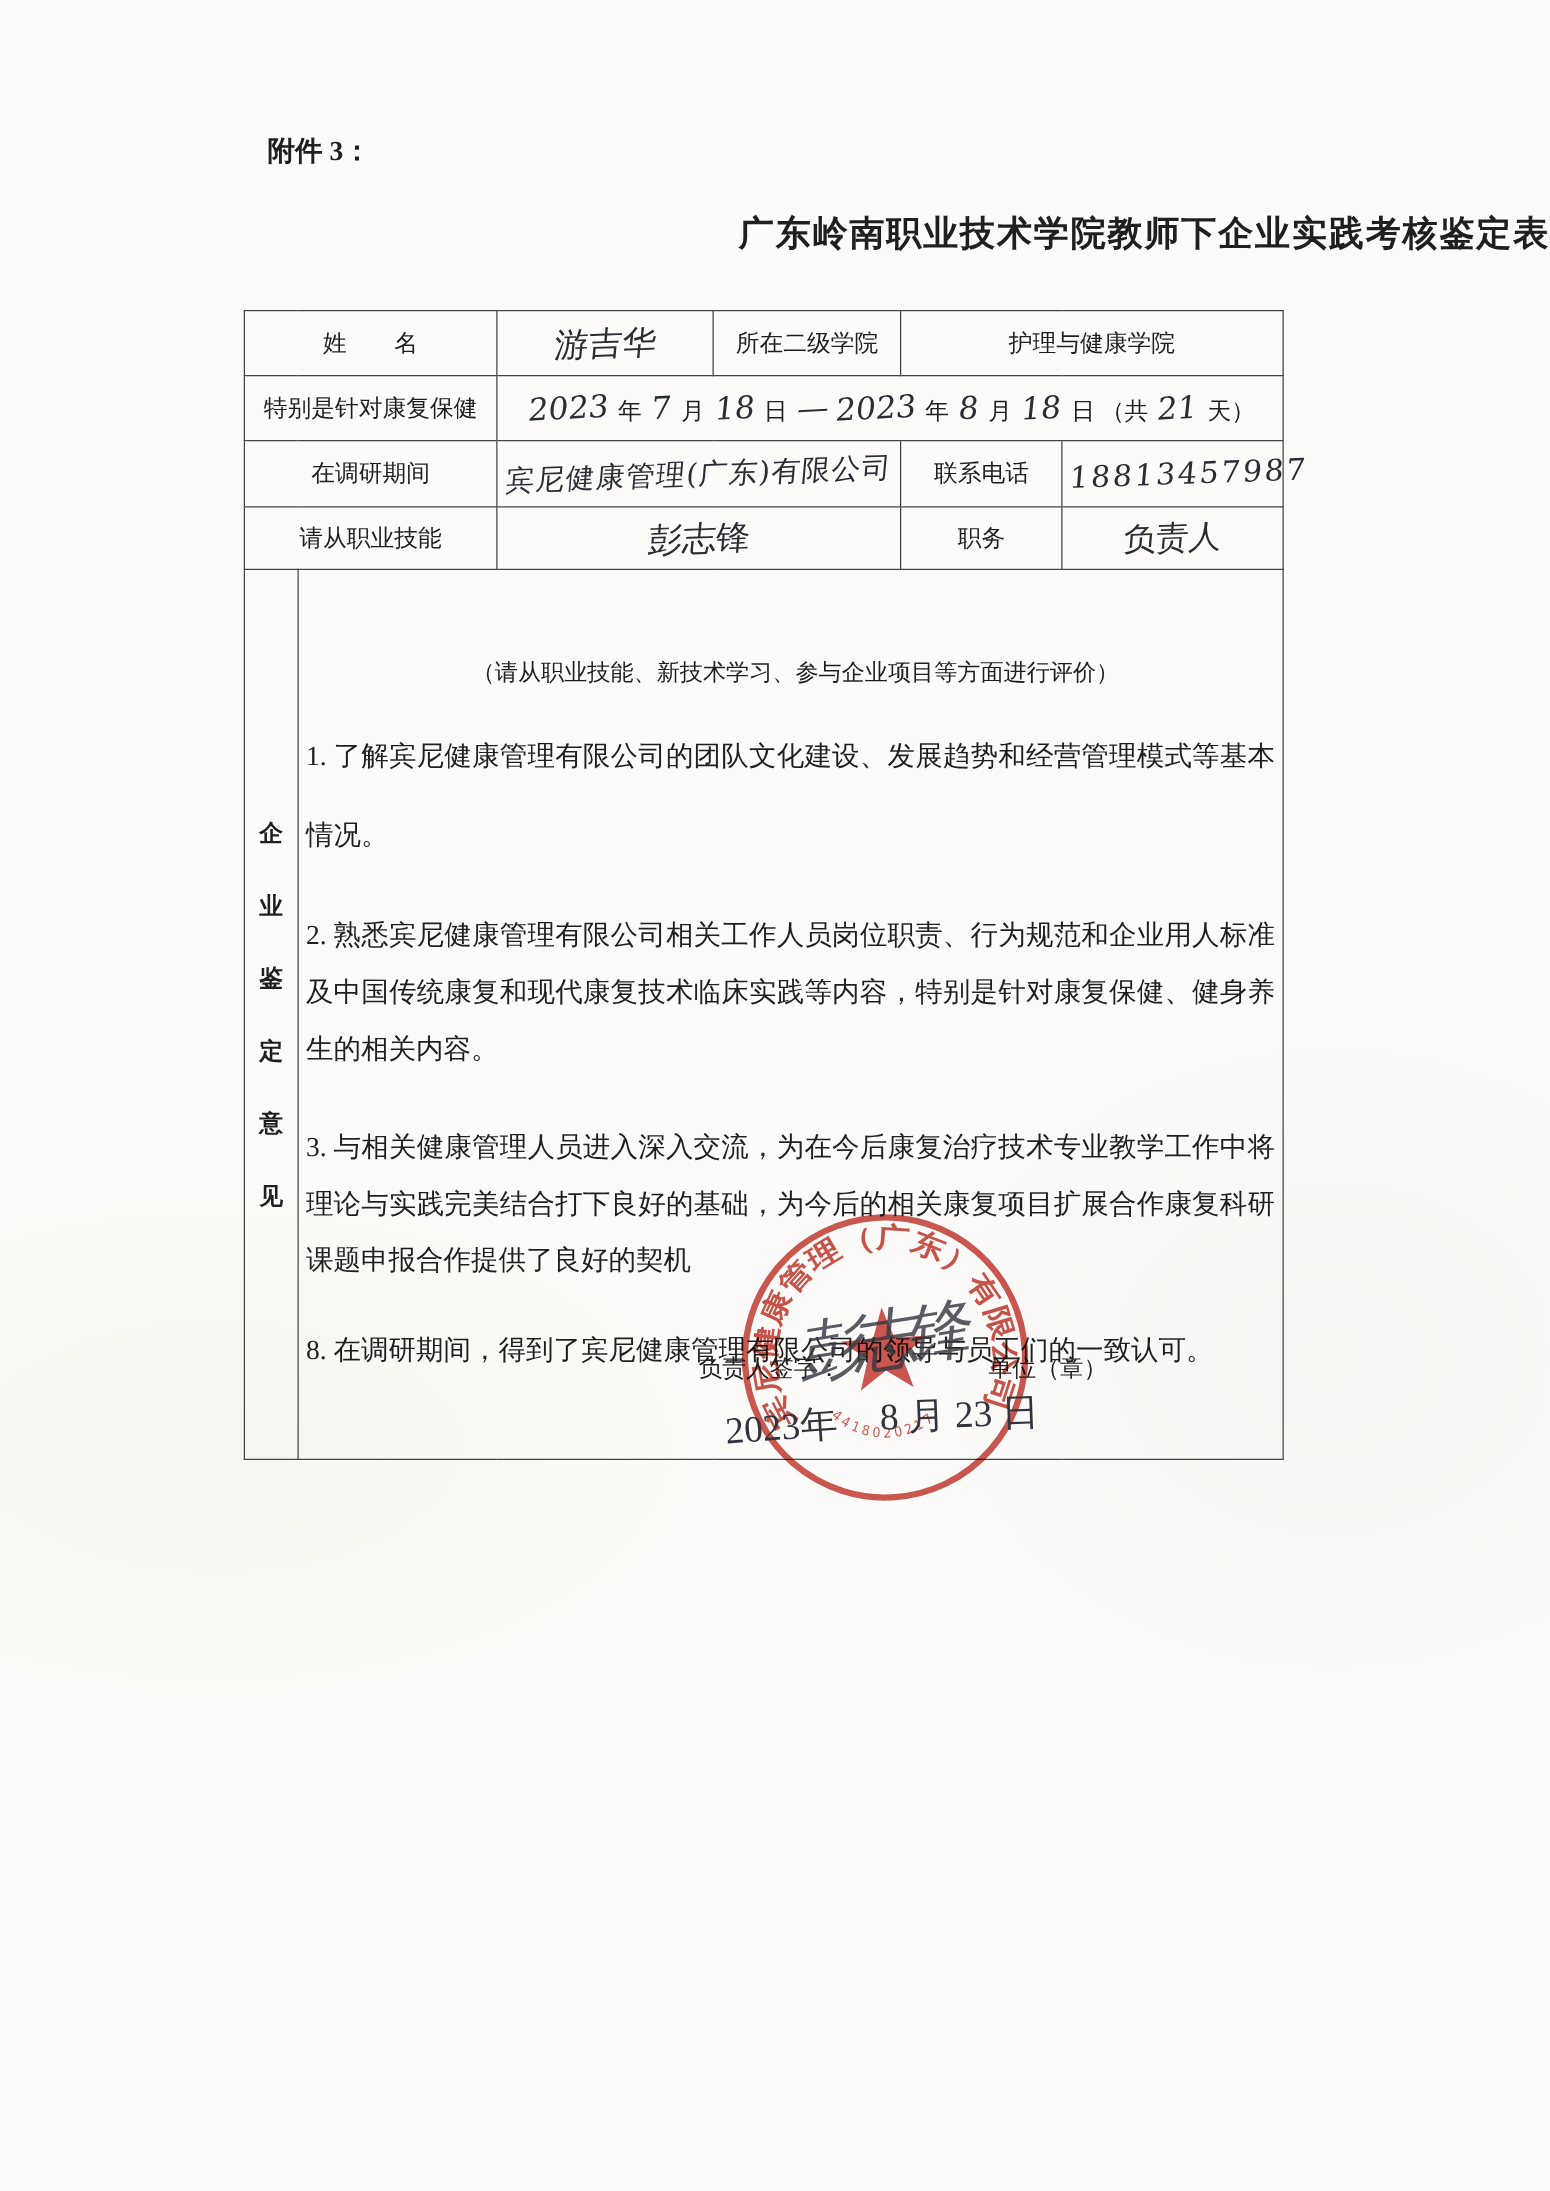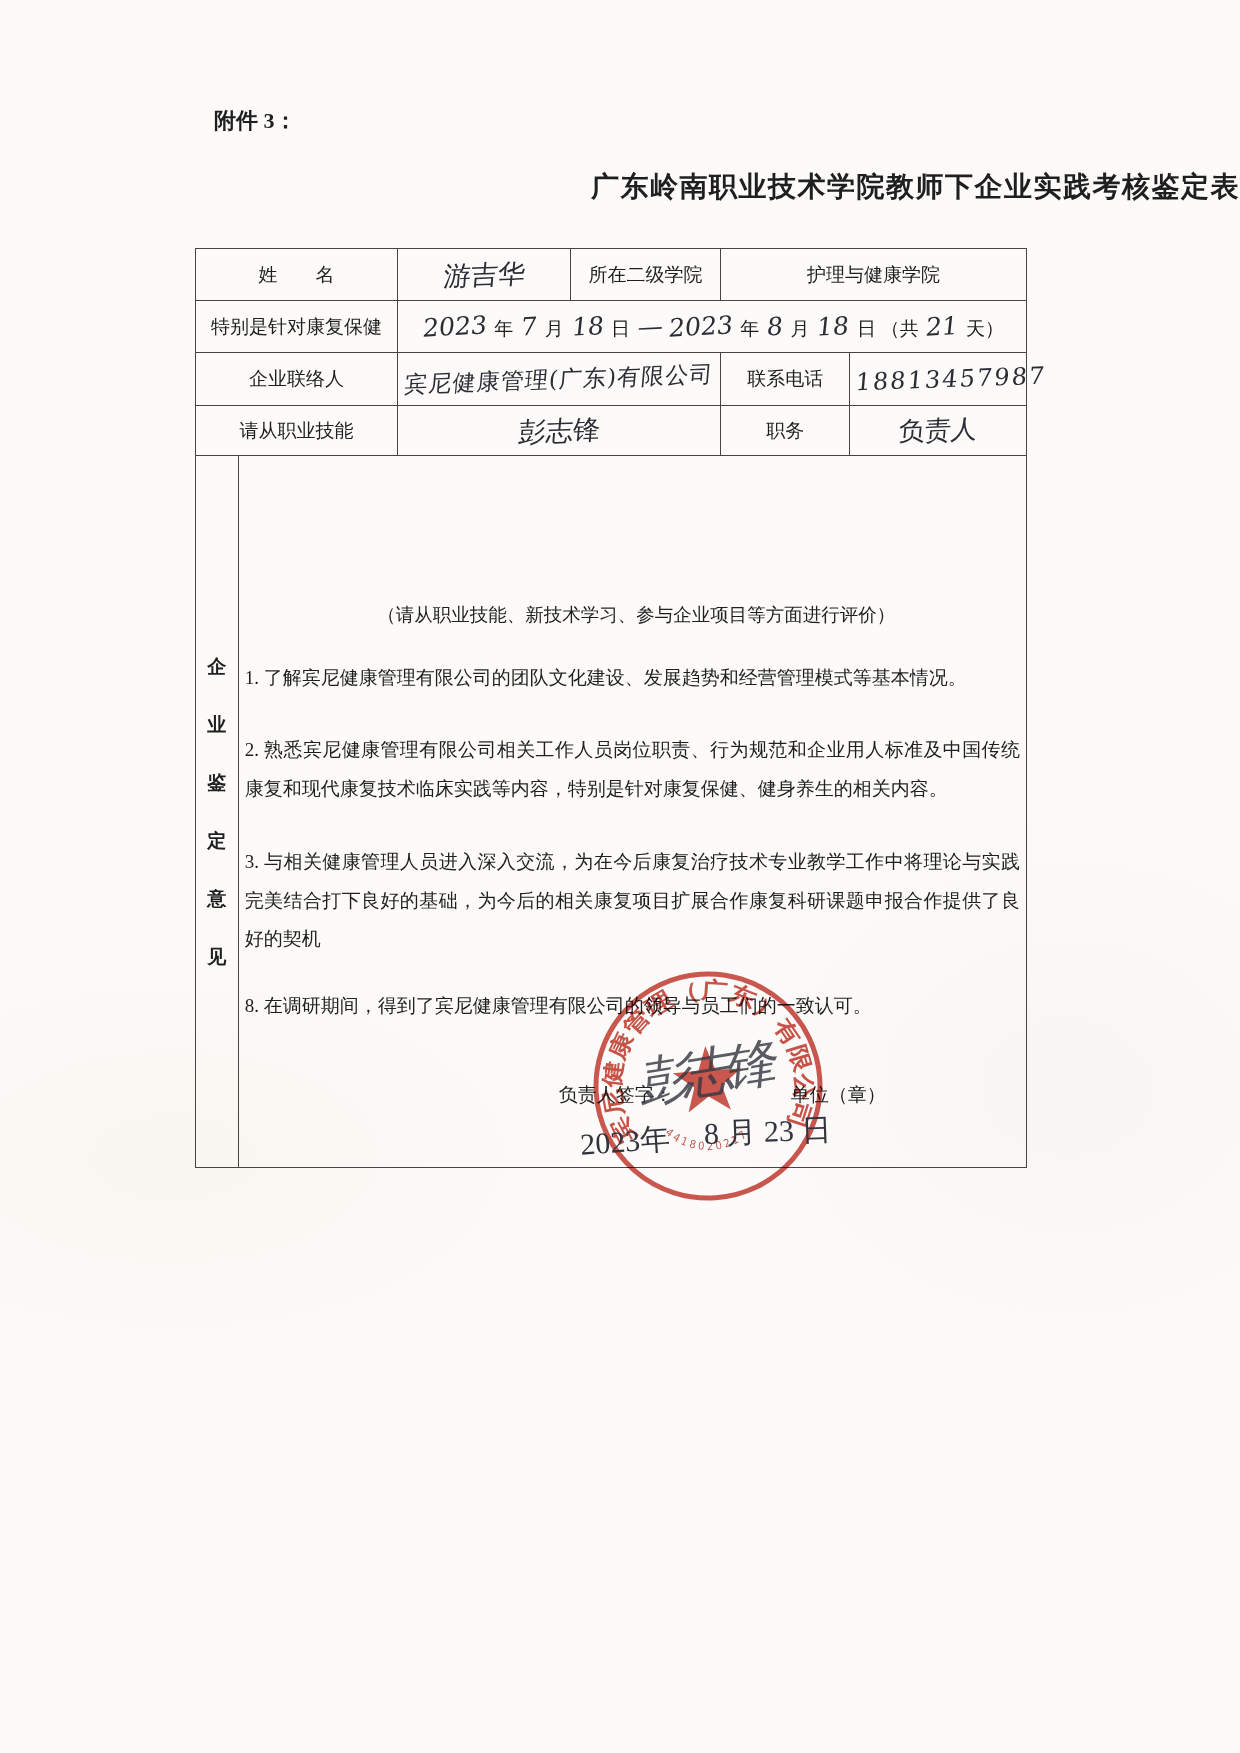--- a/index.html
+++ b/index.html
@@ -52,21 +52,21 @@
   .vcell{vertical-align:middle;padding:0}
   .vlabel{
     display:flex;flex-direction:column;align-items:center;justify-content:center;
     gap:32px;height:100%;font-size:19px;font-weight:600;
   }
   .appraisal-cell{
     text-align:left;vertical-align:top;position:relative;
     padding:14px 38px 0 28px;
   }
   .hint{font-size:18.5px;margin:4px 0 16px 8px;}
-  .para{font-size:19px;text-align:justify;}
+  .para{font-size:22px;text-align:justify;}
   .p1{margin-top:24px;line-height:2.85;}
   .p2{margin-top:26px;line-height:2.05;}
   .p3{margin-top:34px;line-height:2.05;}
   .p4{margin-top:28px;line-height:2.0;}
   .sign-line{
     position:absolute;left:320px;top:626px;font-size:19px;white-space:nowrap;font-family:Liberation Mono, monospace;
   }
   .sign-gap{display:inline-block;width:118px;}
   .seal{
     position:absolute;left:588px;top:966px;width:240px;height:240px;
@@ -116,21 +116,21 @@
     <td>所在二级学院</td>
     <td colspan="2">护理与健康学院</td>
   </tr>
   <tr class="r2">
     <td colspan="2">特别是针对康复保健</td>
     <td colspan="4" class="period-cell">
       <span class="hnum">2023</span><span> 年 </span><span class="hnum">7</span><span> 月 </span><span class="hnum">18</span><span> 日 </span><span class="hnum">—</span><span class="hnum">2023</span><span> 年 </span><span class="hnum">8</span><span> 月 </span><span class="hnum">18</span><span> 日 （共 </span><span class="hnum">21</span><span> 天）</span>
     </td>
   </tr>
   <tr class="r3">
-    <td colspan="2">企业联络人</td>
+    <td colspan="2">在调研期间</td>
     <td colspan="2">
       <span class="hand hw-company">宾尼健康管理(广东)有限公司</span>
     </td>
     <td>联系电话</td>
     <td>
       <span class="hand hw-phone">18813457987</span>
     </td>
   </tr>
   <tr class="r4">
     <td colspan="2">请从职业技能</td>

